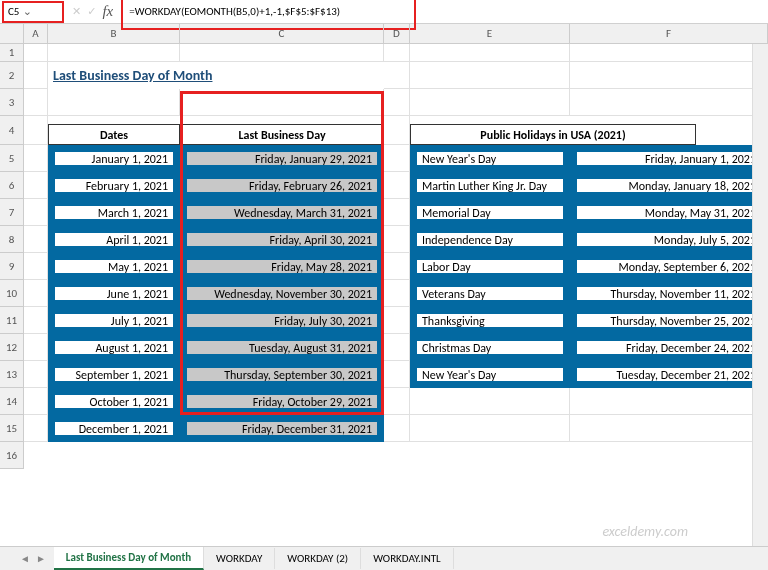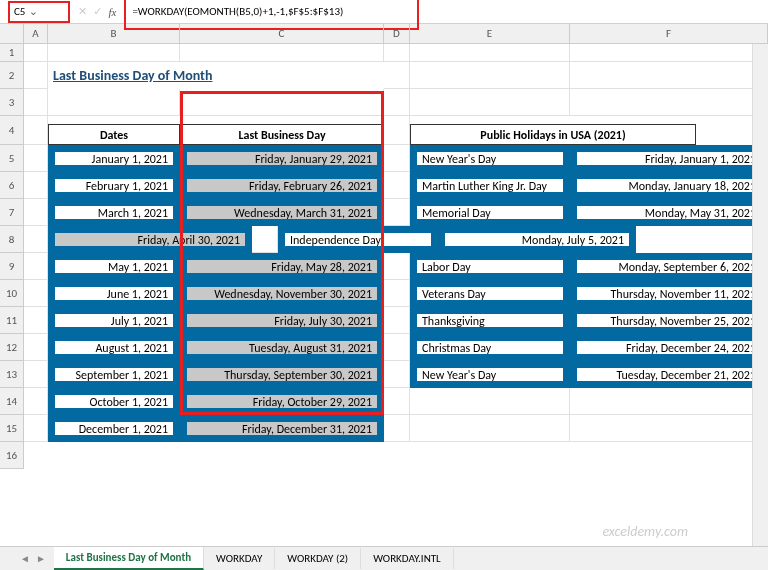--- a/index.html
+++ b/index.html
@@ -1,23 +1,23 @@
 <!DOCTYPE html>
 <html><head>
   <meta charset="utf-8">
   <style>
     * { margin: 0; padding: 0; box-sizing: border-box; }
     body { font-family: Calibri, Arial, sans-serif; font-size: 12px; background: #fff; width: 768px; height: 570px; overflow: hidden; position: relative; }
     
     .formula-bar { display: flex; align-items: center; height: 24px; border-bottom: 1px solid #d0d0d0; background: #fff; }
-    .name-box { width: 62px; height: 22px; border: 2px solid #e62020; display: flex; align-items: center; padding: 0 4px; font-size: 11px; margin-left: 8px; }
+    .name-box { width: 62px; height: 22px; border: 2px solid #e62020; display: flex; align-items: center; padding: 0 4px; font-size: 11px; margin-left: 2px; }
     .name-box-dropdown { width: 16px; text-align: center; color: #666; cursor: pointer; }
     .fb-controls { display: flex; align-items: center; padding: 0 8px; gap: 6px; color: #888; font-size: 11px; }
     .fb-x, .fb-check { color: #ccc; }
-    .fx-label { font-style: italic; font-size: 11px; color: #555; font-family: 'Times New Roman', serif; }
+    .fx-label { font-style: italic; font-size: 15px; color: #555; font-family: 'Times New Roman', serif; }
     .formula-input { flex: 0 0 auto; border: 2px solid #e62020; height: 20px; padding: 16px 6px; font-size: 11px; display: flex; align-items: center; width: 295px; }
     
     .col-headers { display: flex; height: 20px; background: #f0f0f0; border-bottom: 1px solid #ccc; }
     .row-hdr-spacer { width: 24px; border-right: 1px solid #ccc; background: #f0f0f0; }
     .col-hdr { border-right: 1px solid #ccc; text-align: center; font-size: 11px; color: #555; display: flex; align-items: center; justify-content: center; }
     .col-A { width: 24px; }
     .col-B { width: 132px; }
     .col-C { width: 204px; }
     .col-D { width: 26px; }
     .col-E { width: 160px; }
@@ -158,20 +158,21 @@
     <div class="row">
       <div class="cell col-A"></div>
       <div class="cell tbl-cell col-B">March 1, 2021</div>
       <div class="cell tbl-cell col-C hilite">Wednesday, March 31, 2021</div>
       <div class="cell col-D"></div>
       <div class="cell tbl-cell left col-E">Memorial Day</div>
       <div class="cell tbl-cell col-F">Monday, May 31, 2021</div>
     </div>
     <div class="row">
       <div class="cell col-A"></div>
+      <div class="cell tbl-cell col-B">April 1, 2021</div>
       <div class="cell tbl-cell col-C hilite">Friday, April 30, 2021</div>
       <div class="cell col-D"></div>
       <div class="cell tbl-cell left col-E">Independence Day</div>
       <div class="cell tbl-cell col-F">Monday, July 5, 2021</div>
     </div>
     <div class="row">
       <div class="cell col-A"></div>
       <div class="cell tbl-cell col-B">May 1, 2021</div>
       <div class="cell tbl-cell col-C hilite">Friday, May 28, 2021</div>
       <div class="cell col-D"></div>

